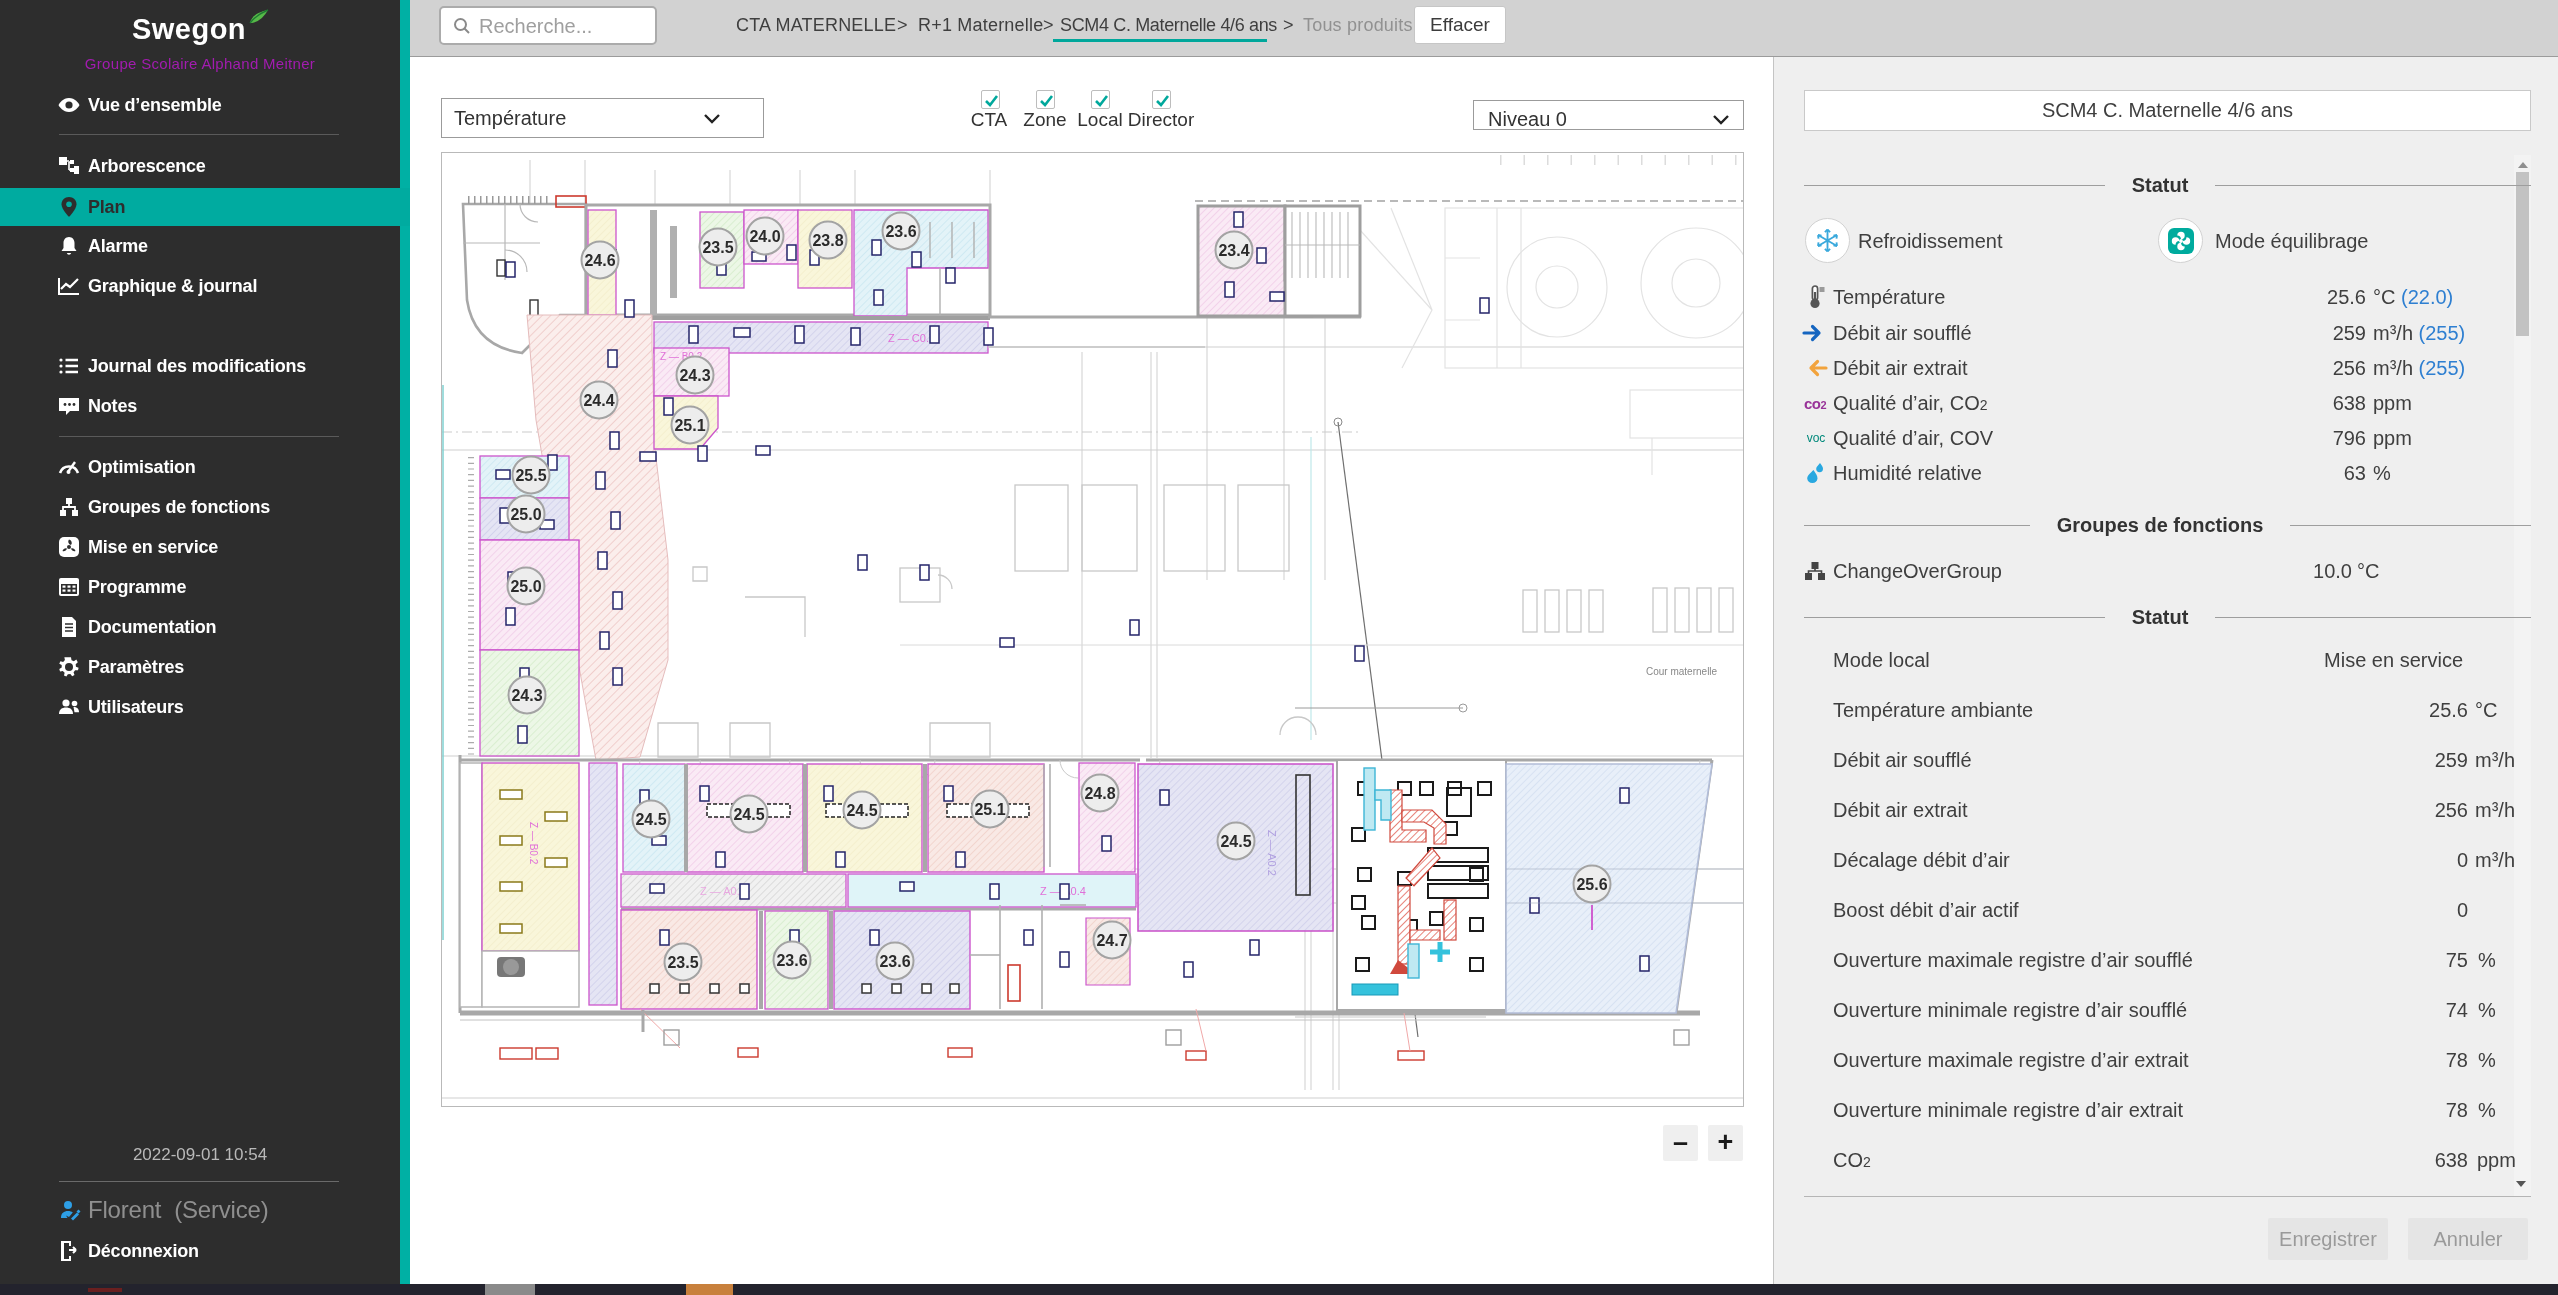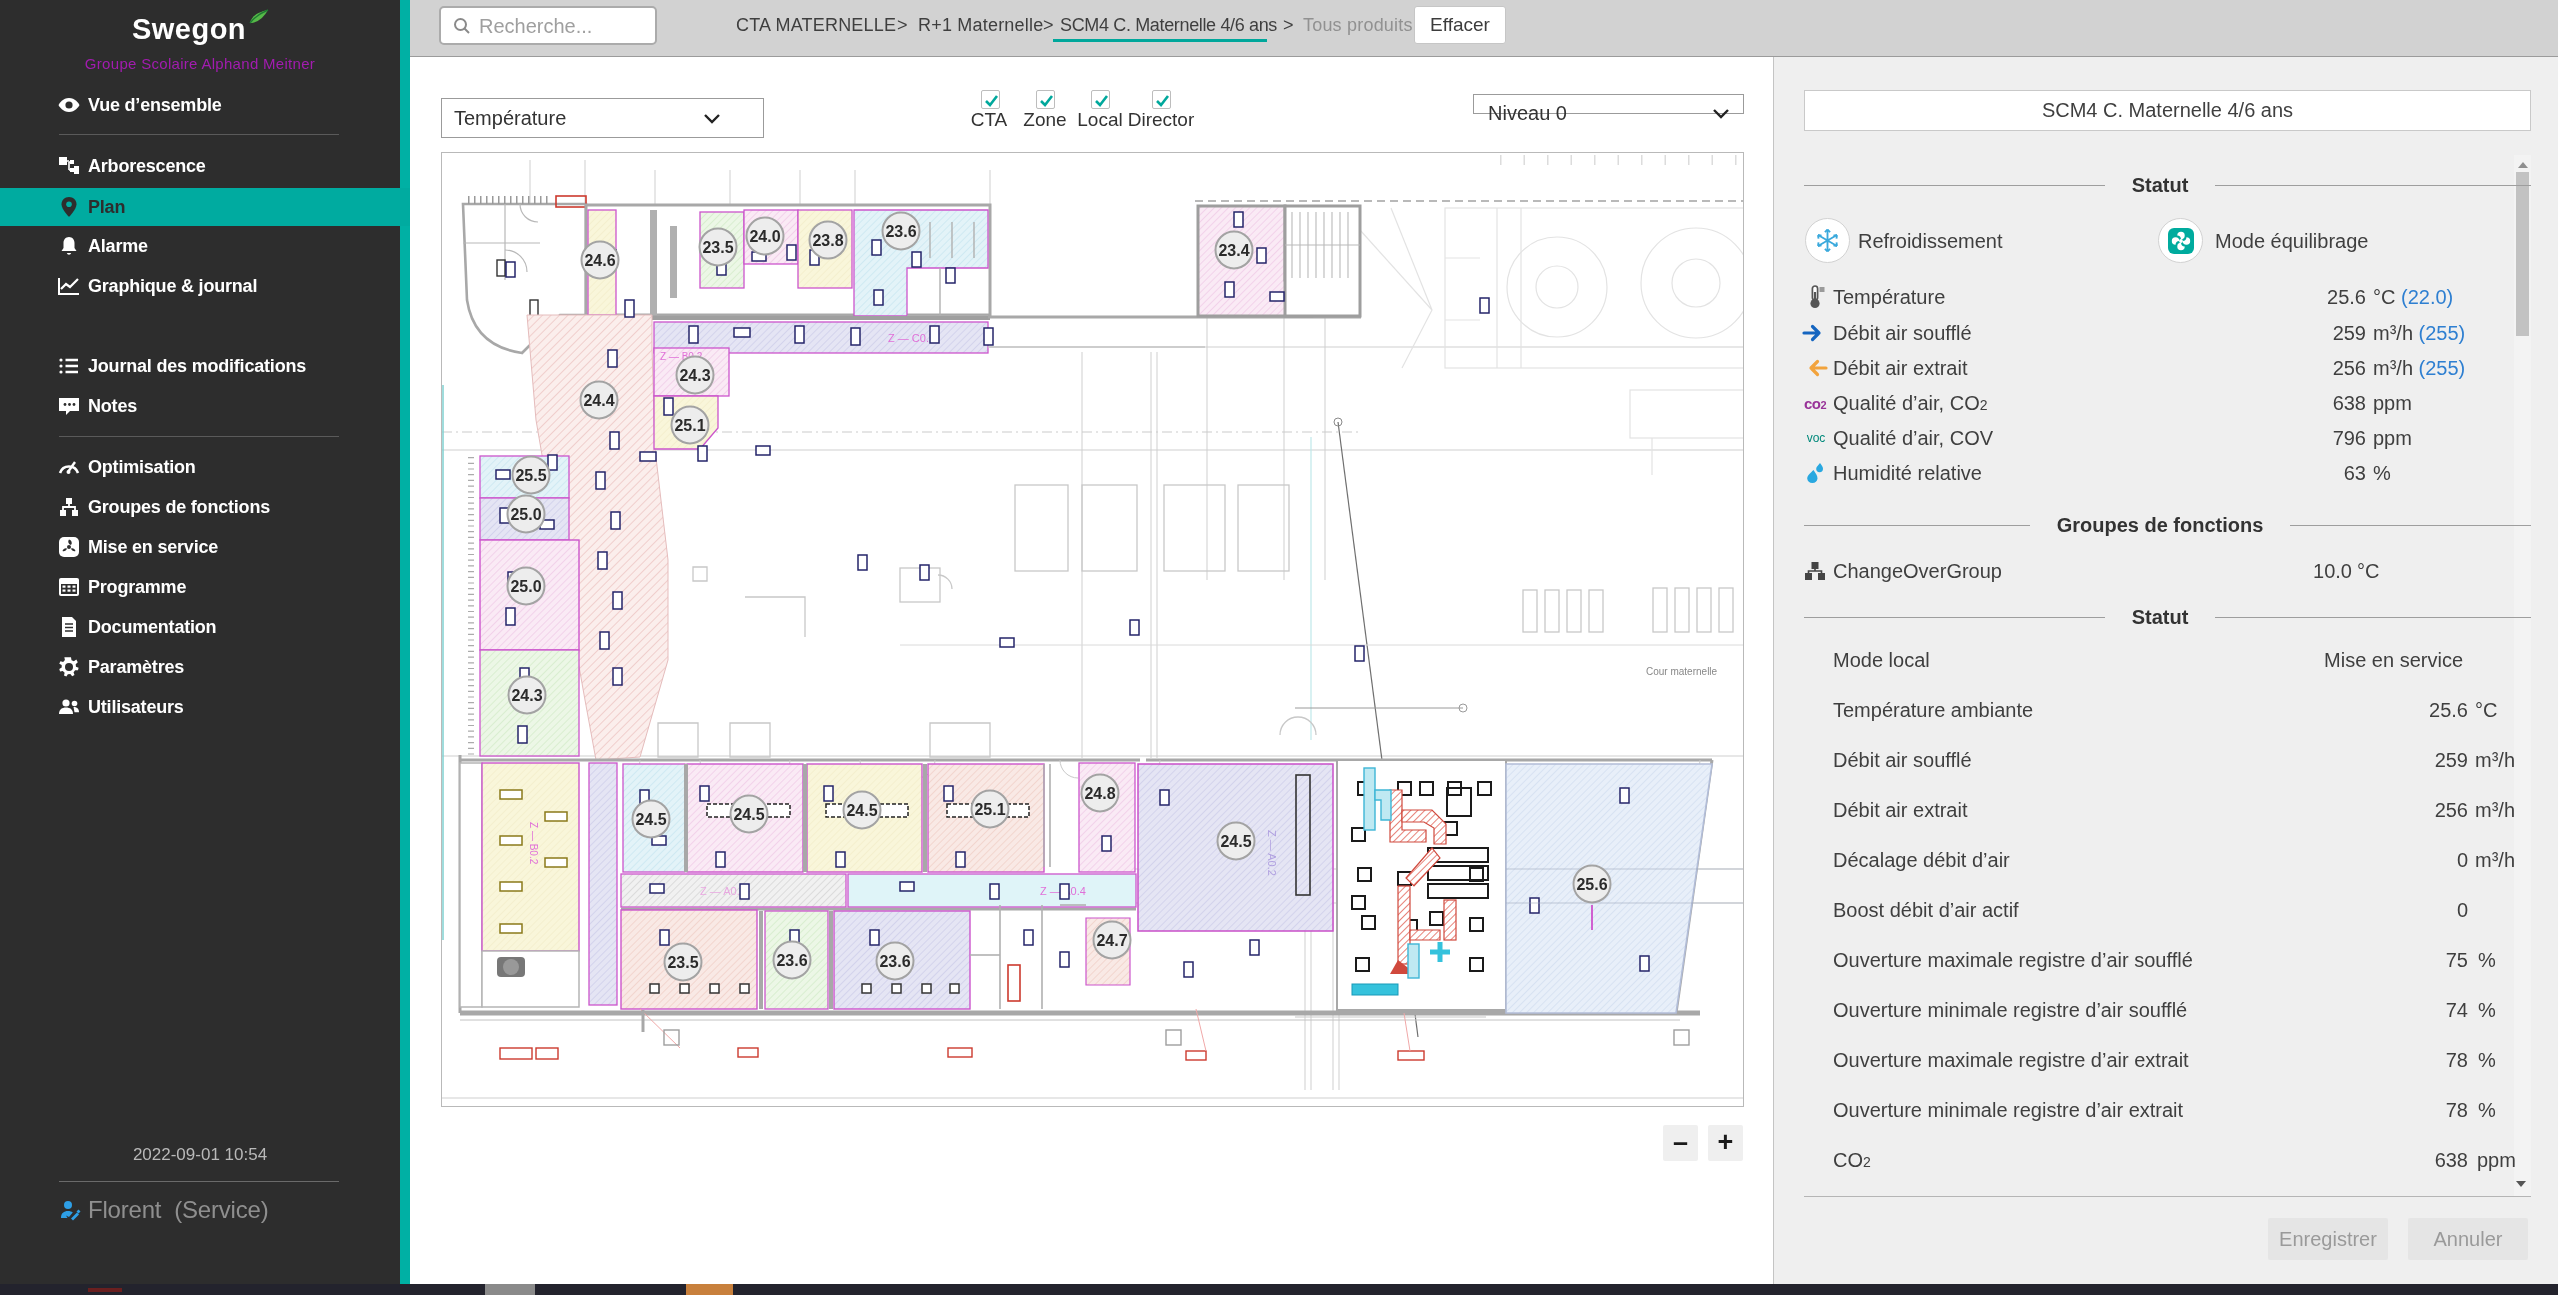--- a/index.html
+++ b/index.html
@@ -192,20 +192,28 @@
   <div class="abs" style="left:0;top:1145px;width:400px;text-align:center;color:#b9b9b9;font-size:17px">2022-09-01 10:54</div>
   <div class="sdiv" style="top:1181px;border-top-color:#6a6a6a"></div>
   <div class="mi" style="top:1190px">
       <svg class="ic" viewBox="0 0 24 24">
         <circle cx="11" cy="7" r="4" fill="#2e9fe6"></circle>
         <path d="M4 20 C4 15 7 13 11 13 C13 13 14.5 13.5 15.8 14.5 L12 19 L9 17.5 L10.5 20 Z" fill="#2e9fe6"></path>
         <path d="M14 20.5 L20 14.5 L22 16.5 L16 22.5 Z M19.5 13.5 L21.5 11.5 L23.5 13.5 L21.5 15.5 Z" fill="#2e9fe6"></path>
       </svg>
       <span class="tx" style="color:#8f8f8f;font-weight:400;font-size:24px">Florent&nbsp; (Service)</span>
     </div>
+  <div class="mi" style="top:1231px">
+      <svg class="ic" viewBox="0 0 24 24">
+        <path d="M4 2 H14 V7 H12 V4 H6 V20 H12 V17 H14 V22 H4 Z" fill="#fff"></path>
+        <path d="M12 11 H19 M19 11 L16 8 M19 11 L16 14" stroke="#fff" stroke-width="2" fill="none"></path>
+        <rect x="4" y="2" width="3" height="20" fill="#fff"></rect>
+      </svg>
+      <span class="tx">Déconnexion</span>
+    </div>
 </div>
 
 <div class="abs" id="searchbox">
   <svg class="abs" style="left:12px;top:9px" width="18" height="18" viewBox="0 0 18 18">
     <circle cx="7.5" cy="7.5" r="5.5" fill="none" stroke="#8a8a8a" stroke-width="2"></circle>
     <line x1="11.5" y1="11.5" x2="16" y2="16" stroke="#8a8a8a" stroke-width="2"></line>
   </svg>
   <span class="abs" style="left:38px;top:7px;font-size:20px;color:#9f9f9f">Recherche...</span>
 </div>
 <span class="crumb" style="left:736px">CTA MATERNELLE</span>
@@ -217,21 +225,21 @@
 <span class="crumb" style="left:1283px">&gt;</span>
 <span class="crumb" style="left:1303px;color:#919191">Tous produits</span>
 <div class="abs" id="effacer">Effacer</div>
 
 <div class="selbox" style="left:441px;top:98px;width:323px;height:40px">
   <span class="abs" style="left:12px;top:8px">Température</span>
   <svg class="abs" style="left:260px;top:12px" width="20" height="16" viewBox="0 0 20 16">
     <path d="M3 4 L10 11 L17 4" fill="none" stroke="#222" stroke-width="2.4"></path>
   </svg>
 </div>
-<div class="selbox" style="left:1473px;top:94px;width:271px;height:20px">
+<div class="selbox" style="left:1473px;top:100px;width:271px;height:30px">
   <span class="abs" style="left:14px;top:7px">Niveau 0</span>
   <svg class="abs" style="left:237px;top:11px" width="20" height="16" viewBox="0 0 20 16">
     <path d="M3 4 L10 11 L17 4" fill="none" stroke="#222" stroke-width="2.4"></path>
   </svg>
 </div>
 <div id="checks">
   <div class="cb" style="left:981px;top:90px">
       <svg width="17" height="17" viewBox="0 0 17 17">
         <path d="M3 9 L7 13 L14 4" fill="none" stroke="#00a89c" stroke-width="2.6"></path>
       </svg>

